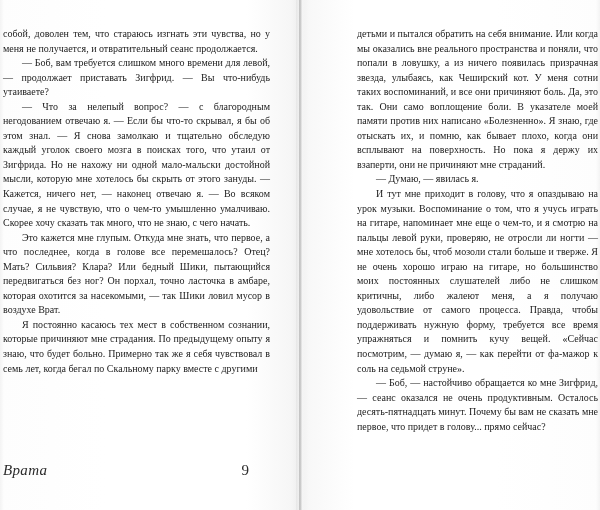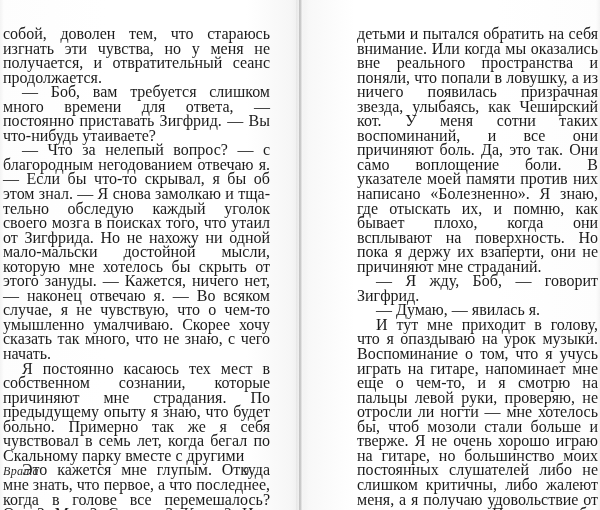--- a/index.html
+++ b/index.html
@@ -60,38 +60,38 @@
     position: absolute;
     top: 27px;
     left: inherit;
   }
   .page.left  .text-body { left: 3px;  width: 267px; }
   .page.right .text-body { left: 57px; width: 241px; }
 
   p.para {
     margin: 0;
     font-family: "Liberation Serif", "DejaVu Serif", serif;
-    font-size: 16px;
+    font-size: 10px;
     line-height: 14.55px;
     text-align: justify;
     text-align-last: left;
     color: #1b1b1b;
     text-indent: 19px;
     hyphens: manual;
     word-spacing: 0px;
   }
   p.para.no-indent { text-indent: 0; }
 
   .footer {
     position: absolute;
     bottom: 31px;
     display: flex;
     align-items: baseline;
     font-family: "Liberation Serif", "DejaVu Serif", serif;
-    font-size: 12px;
+    font-size: 15px;
     color: #2b2b2b;
   }
   .page.left  .footer { left: 3px;  width: 246px; }
 
   .running-title {
     font-style: italic;
     letter-spacing: 0.35px;
     white-space: nowrap;
   }
   .folio {
@@ -115,36 +115,35 @@
 <body>
 
 <div class="book-spread">
 
   <div class="leaf left"></div>
   <div class="leaf right"></div>
 
   <div class="page left">
     <div class="text-body">
       <p class="para no-indent">собой, доволен тем, что стараюсь изгнать эти чув­ства, но у меня не получается, и отвратительный сеанс продолжается.</p>
-      <p class="para">— Боб, вам требуется слишком много времени для ответа, — постоянно приставать Зигфрид. — Вы что-нибудь утаиваете?</p>
+      <p class="para">— Боб, вам требуется слишком много времени для левой, — продолжает приставать Зигфрид. — Вы что-нибудь утаиваете?</p>
       <p class="para">— Что за нелепый вопрос? — с благородным негодованием отвечаю я. — Если бы что-то скры­вал, я бы об этом знал. — Я снова замолкаю и тща­тельно обследую каждый уголок своего мозга в по­исках того, что утаил от Зигфрида. Но не нахожу ни одной мало-мальски достойной мысли, которую мне хотелось бы скрыть от этого зануды. — Кажет­ся, ничего нет, — наконец отвечаю я. — Во всяком случае, я не чувствую, что о чем-то умышленно умалчиваю. Скорее хочу сказать так много, что не знаю, с чего начать.</p>
+      <p class="para">Это кажется мне глупым. Откуда мне знать, что первое, а что последнее, когда в голове все пере­мешалось? Отец? Мать? Сильвия? Клара? Или бед­ный Шики, пытающийся передвигаться без ног? Он порхал, точно ласточка в амбаре, которая охо­тится за насекомыми, — так Шики ловил мусор в воздухе Врат.</p>
       <p class="para">Я постоянно касаюсь тех мест в собственном сознании, которые причиняют мне страдания. По предыдущему опыту я знаю, что будет больно. Примерно так же я себя чувствовал в семь лет, когда бегал по Скальному парку вместе с другими</p>
-      <p class="para">Это кажется мне глупым. Откуда мне знать, что первое, а что последнее, когда в голове все пере­мешалось? Отец? Мать? Сильвия? Клара? Или бед­ный Шики, пытающийся передвигаться без ног? Он порхал, точно ласточка в амбаре, которая охо­тится за насекомыми, — так Шики ловил мусор в воздухе Врат.</p>
     </div>
     <div class="footer">
       <span class="running-title">Врата</span>
       <span class="spacer"></span>
       <span class="folio">9</span>
     </div>
   </div>
 
   <div class="page right">
     <div class="text-body">
       <p class="para no-indent">детьми и пытался обратить на себя внимание. Или когда мы оказались вне реального пространства и поняли, что попали в ловушку, а из ничего по­явилась призрачная звезда, улыбаясь, как Чешир­ский кот. У меня сотни таких воспоминаний, и все они причиняют боль. Да, это так. Они само вопло­щение боли. В указателе моей памяти против них написано «Болезненно». Я знаю, где отыскать их, и помню, как бывает плохо, когда они всплывают на поверхность. Но пока я держу их взаперти, они не причиняют мне страданий.</p>
-      <p class="para">— Я жду, Боб, — говорит Зигфрид.</p>
       <p class="para">— Думаю, — явилась я.</p>
       <p class="para">И тут мне приходит в голову, что я опаздываю на урок музыки. Воспоминание о том, что я учусь играть на гитаре, напоминает мне еще о чем-то, и я смотрю на пальцы левой руки, проверяю, не отросли ли ногти — мне хотелось бы, чтоб мозоли стали больше и тверже. Я не очень хорошо играю на гитаре, но большинство моих постоянных слу­шателей либо не слишком критичны, либо жалеют меня, а я получаю удовольствие от самого про­цесса. Правда, чтобы поддерживать нужную форму, требуется все время упражняться и помнить кучу вещей. «Сейчас посмотрим, — думаю я, — как перейти от фа-мажор к соль на седьмой струне».</p>
       <p class="para">— Боб, — настойчиво обращается ко мне Зиг­фрид, — сеанс оказался не очень продуктивным. Осталось десять-пятнадцать минут. Почему бы вам не сказать мне первое, что придет в голову... пря­мо сейчас?</p>
     </div>
 
   </div>
 
   <div class="gutter"></div>
   <div class="trim l"></div>
   <div class="trim r"></div>

